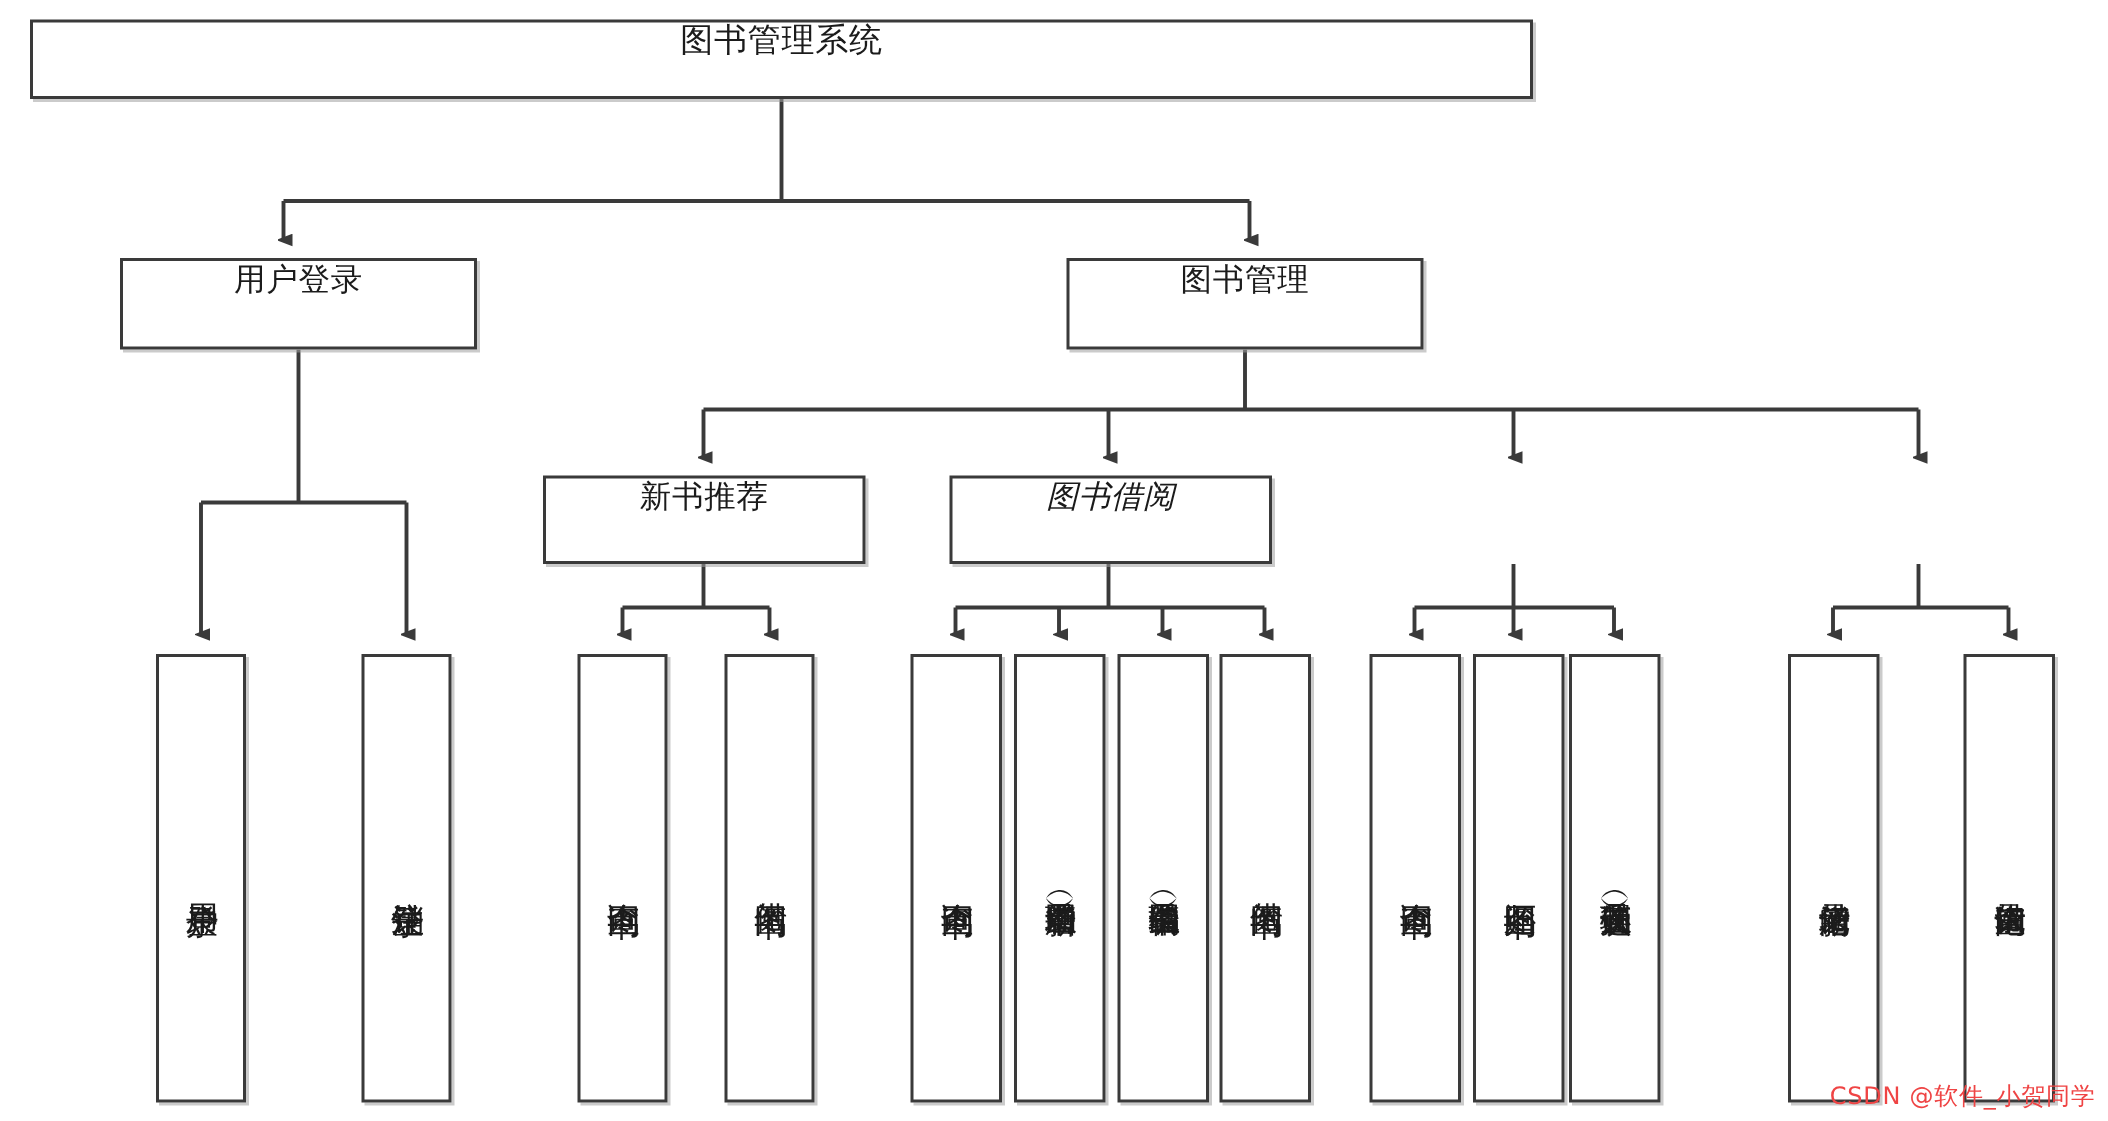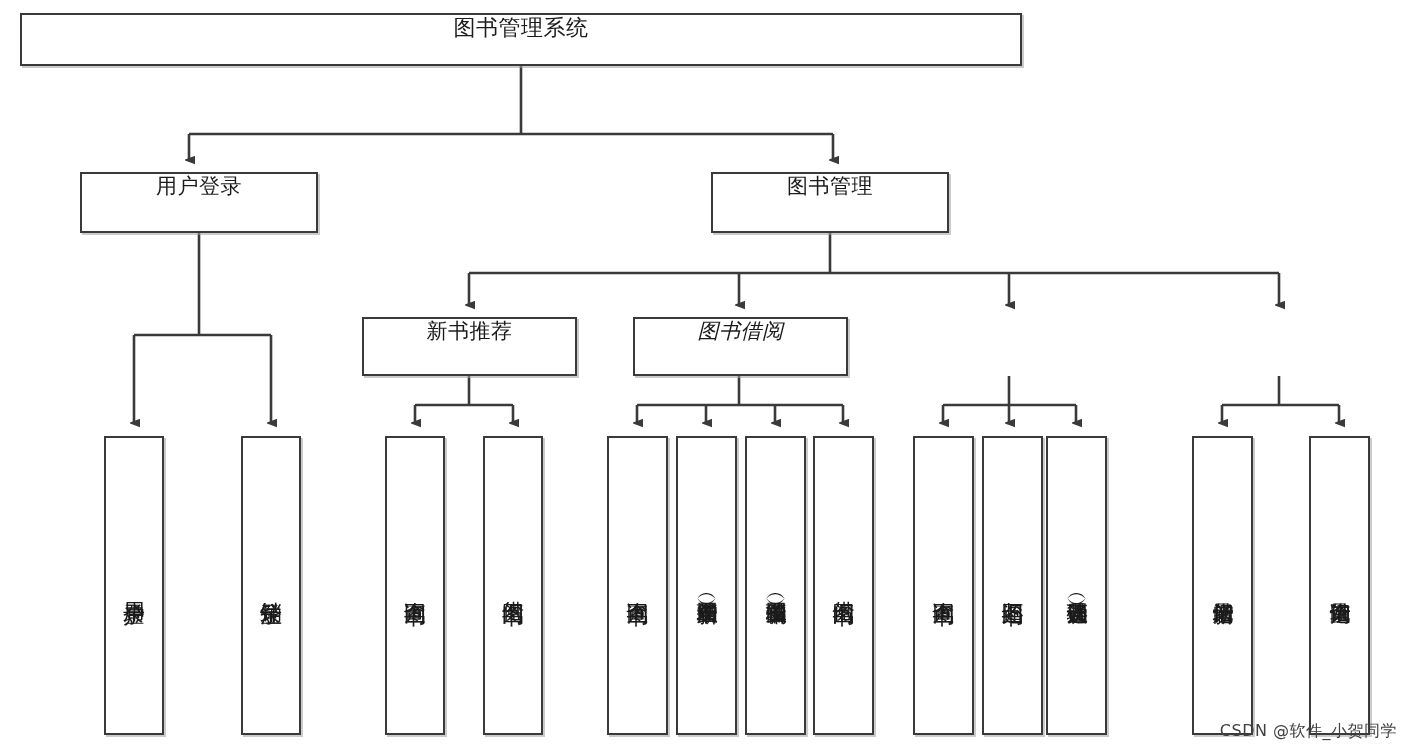--- a/index.html
+++ b/index.html
@@ -70,21 +70,21 @@
   .node.vert .lbl.tight {
     font-size: 21px;
     letter-spacing: 0px;
     line-height: 1.02;
   }
   #watermark {
     position: absolute;
     right: 8px;
     bottom: 5px;
     font-size: 16px;
-    color: #404040;
+    color: #ef4444;
     letter-spacing: 0.5px;
     z-index: 5;
     white-space: nowrap;
     font-family: "DejaVu Sans", "Liberation Sans", sans-serif;
   }
 </style>
 </head>
 <body>
 
 <div id="canvas">

